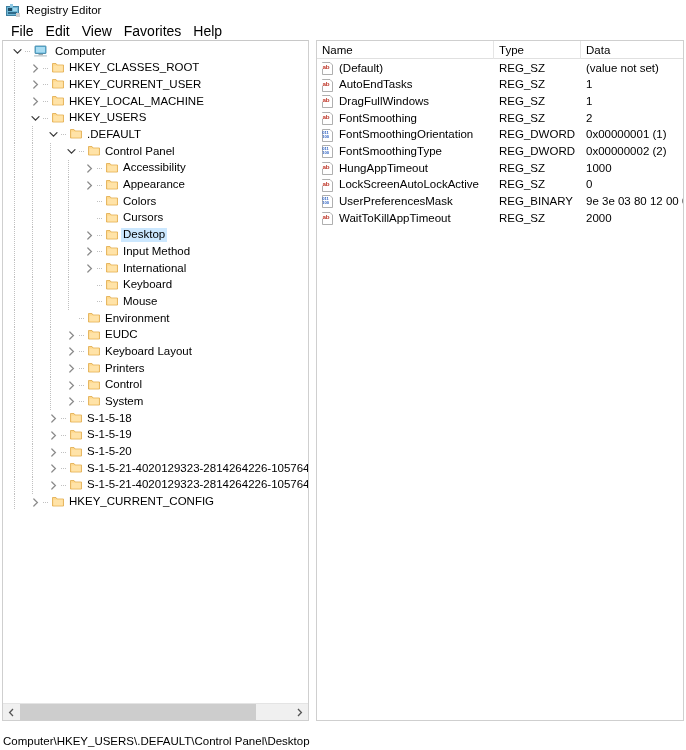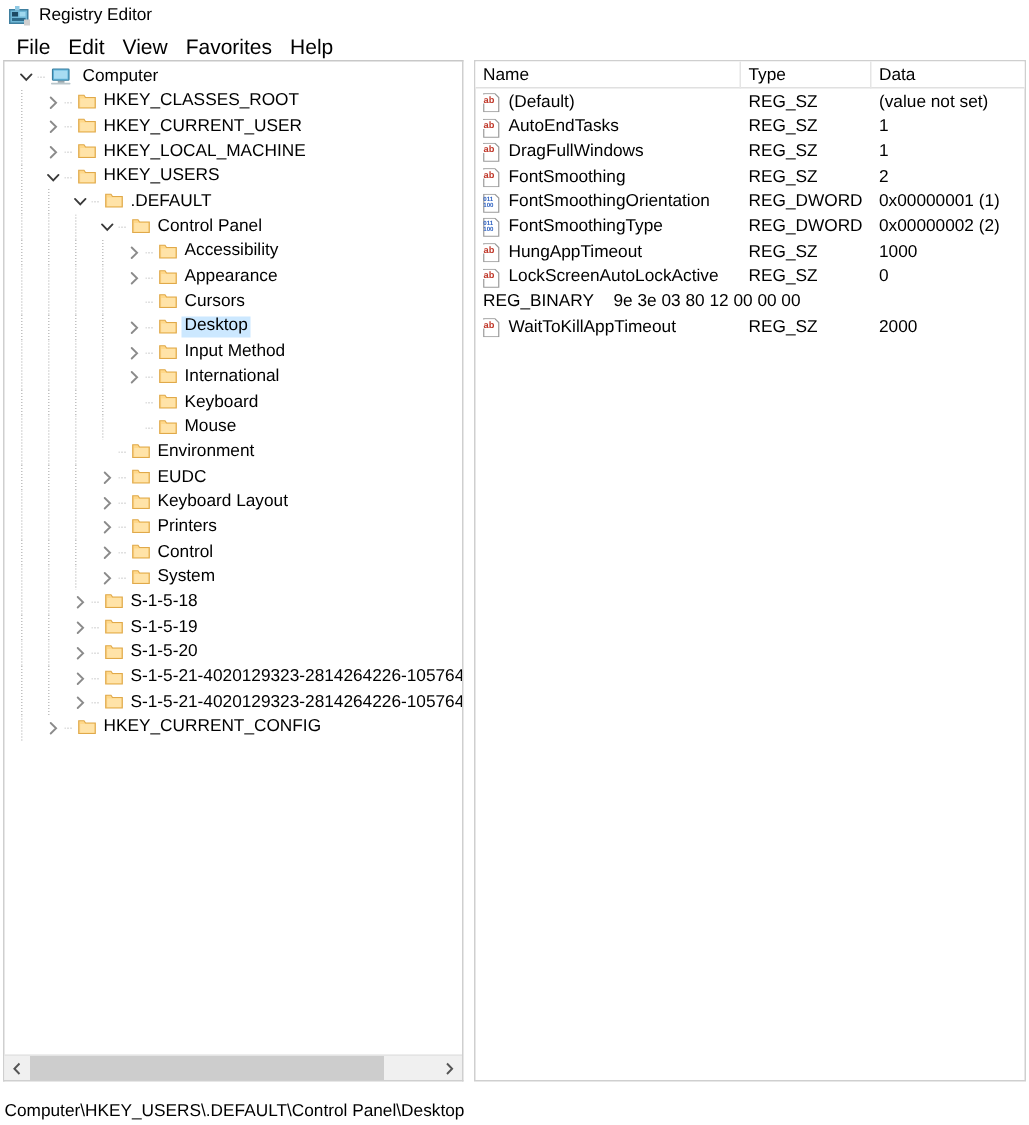--- a/index.html
+++ b/index.html
@@ -447,20 +447,37 @@
               </svg>
             </div>
             <div class="tdash"></div>
             <div class="folder">
               <svg width="12" height="11" viewBox="0 0 12 11">
                 <path d="M0.5 1.5 L4 1.5 L5 3 L11.5 3 L11.5 10 L0.5 10 Z" fill="#ffd88a" stroke="#e0a94a" stroke-width="0.8"></path>
                 <path d="M1.5 3.6 L10.8 3.6 L10.8 9.4 L1.5 9.4 Z" fill="#ffe3a8"></path>
               </svg>
             </div>
             <span class="lbl">Appearance</span>
+          </div>
+          <div class="trow">
+            <div class="indent" style="width: 79px;">
+              <div class="guide" style="left: 11px;"></div>
+              <div class="guide" style="left: 29px;"></div>
+              <div class="guide" style="left: 47px;"></div>
+              <div class="guide" style="left: 65px;"></div>
+            </div>
+            <div class="chev"></div>
+            <div class="tdash"></div>
+            <div class="folder">
+              <svg width="12" height="11" viewBox="0 0 12 11">
+                <path d="M0.5 1.5 L4 1.5 L5 3 L11.5 3 L11.5 10 L0.5 10 Z" fill="#ffd88a" stroke="#e0a94a" stroke-width="0.8"></path>
+                <path d="M1.5 3.6 L10.8 3.6 L10.8 9.4 L1.5 9.4 Z" fill="#ffe3a8"></path>
+              </svg>
+            </div>
+            <span class="lbl">Colors</span>
           </div>
           <div class="trow">
             <div class="indent" style="width: 79px;">
               <div class="guide" style="left: 11px;"></div>
               <div class="guide" style="left: 29px;"></div>
               <div class="guide" style="left: 47px;"></div>
               <div class="guide" style="left: 65px;"></div>
             </div>
             <div class="chev"></div>
             <div class="tdash"></div>
@@ -929,20 +946,30 @@
                   <rect x="1" y="1" width="8" height="6" fill="#ffffff"></rect>
                   <text x="1.4" y="6.6" font-family="Liberation Sans, sans-serif" font-size="6.2" font-weight="bold" fill="#c0392b">ab</text>
                 </svg>
               </span>
               <span>LockScreenAutoLockActive</span>
             </div>
             <div class="vc vc-type">REG_SZ</div>
             <div class="vc vc-data">0</div>
           </div>
           <div class="vrow">
+            <div class="vc vc-name">
+              <span class="vicon">
+                <svg width="13" height="13" viewBox="0 0 13 13">
+                  <path d="M1.5 0.5 L9 0.5 L11.5 3 L11.5 12.5 L1.5 12.5 Z" fill="#ffffff" stroke="#9a9a9a" stroke-width="0.8"></path>
+                  <text x="1.2" y="5.2" font-family="Liberation Sans, sans-serif" font-size="4.1" font-weight="bold" fill="#2b5fc0">011</text>
+                  <text x="1.2" y="9.0" font-family="Liberation Sans, sans-serif" font-size="4.1" font-weight="bold" fill="#2b5fc0">100</text>
+                </svg>
+              </span>
+              <span>UserPreferencesMask</span>
+            </div>
             <div class="vc vc-type">REG_BINARY</div>
             <div class="vc vc-data">9e 3e 03 80 12 00 00 00</div>
           </div>
           <div class="vrow">
             <div class="vc vc-name">
               <span class="vicon">
                 <svg width="13" height="13" viewBox="0 0 13 13">
                   <path d="M1.5 0.5 L9 0.5 L11.5 3 L11.5 12.5 L1.5 12.5 Z" fill="#ffffff" stroke="#9a9a9a" stroke-width="0.8"></path>
                   <rect x="1" y="1" width="8" height="6" fill="#ffffff"></rect>
                   <text x="1.4" y="6.6" font-family="Liberation Sans, sans-serif" font-size="6.2" font-weight="bold" fill="#c0392b">ab</text>

